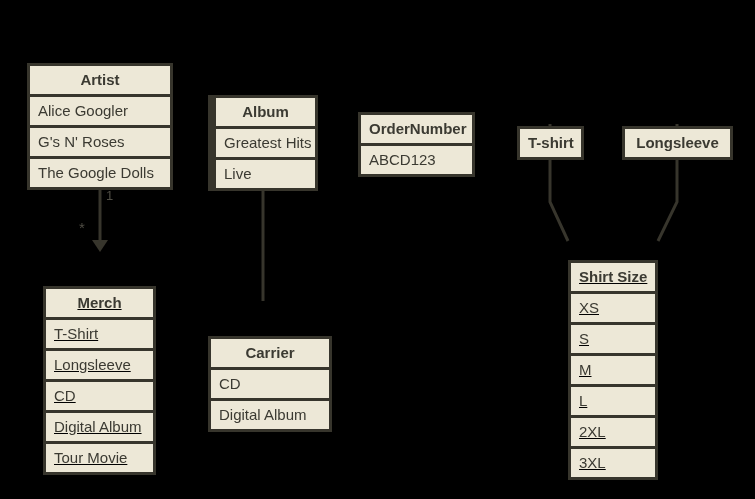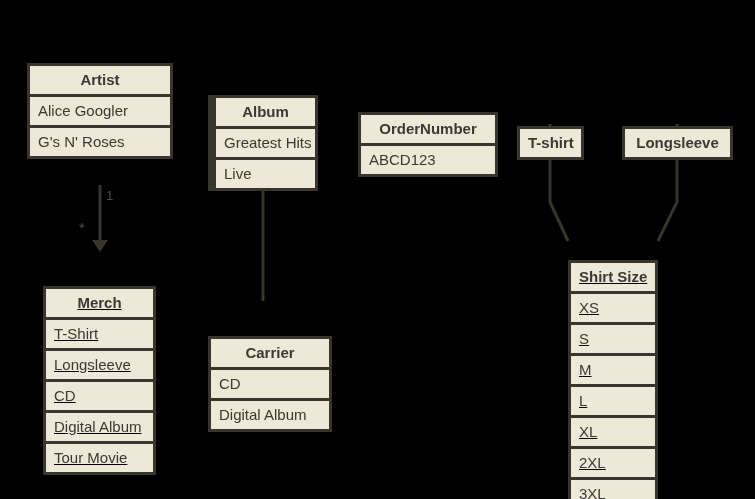--- a/index.html
+++ b/index.html
@@ -55,21 +55,21 @@
     overflow: hidden;
   }
   .cell.header {
     font-weight: bold;
     text-align: center;
   }
   #t-artist      { left: 27px;  top: 27px;  width: 146px; }
   #t-merch       { left: 43px;  top: 250px; width: 113px; text-decoration: underline; }
   #t-album       { left: 208px; top: 59px;  width: 110px; padding-left: 8px; }
   #t-carrier     { left: 208px; top: 300px; width: 124px; }
-  #t-ordernumber { left: 358px; top: 76px;  width: 140px; }
+  #t-ordernumber { left: 358px; top: 76px;  width: 117px; }
   #t-tshirt      { left: 517px; top: 90px;  width: 67px;  }
   #t-longsleeve  { left: 622px; top: 90px;  width: 111px; }
   #t-shirtsize   { left: 568px; top: 224px; width: 90px; text-decoration: underline;  }
   .mult-label {
     position: absolute;
     color: var(--label);
     font-size: 13px;
     line-height: 14px;
   }
   #label-one  { left: 106px; top: 189px; }
@@ -87,20 +87,21 @@
     </g>
     <line class="stroke" x1="263" y1="155" x2="263" y2="301"></line>
     <polyline class="stroke" points="550,124 550,202 568,241"></polyline>
     <polyline class="stroke" points="677,124 677,202 658,241"></polyline>
   </svg>
 
   <div id="t-artist" class="table">
       <div class="cell header">Artist</div>
       <div class="cell">Alice Googler</div>
       <div class="cell">G's N' Roses</div>
+      <div class="cell">The Google Dolls</div>
     </div>
 
   <div id="t-merch" class="table">
       <div class="cell header">Merch</div>
       <div class="cell">T-Shirt</div>
       <div class="cell">Longsleeve</div>
       <div class="cell">CD</div>
       <div class="cell">Digital Album</div>
       <div class="cell">Tour Movie</div>
     </div>
@@ -129,21 +130,20 @@
   <div id="t-longsleeve" class="table">
       <div class="cell header">Longsleeve</div>
     </div>
 
   <div id="t-shirtsize" class="table">
       <div class="cell header">Shirt Size</div>
       <div class="cell">XS</div>
       <div class="cell">S</div>
       <div class="cell">M</div>
       <div class="cell">L</div>
-      <div class="cell">XL</div>
       <div class="cell">2XL</div>
       <div class="cell">3XL</div>
     </div>
 
   <div id="label-one" class="mult-label">1</div>
 
   <div id="label-many" class="mult-label">*</div>
 
 </div>
 

